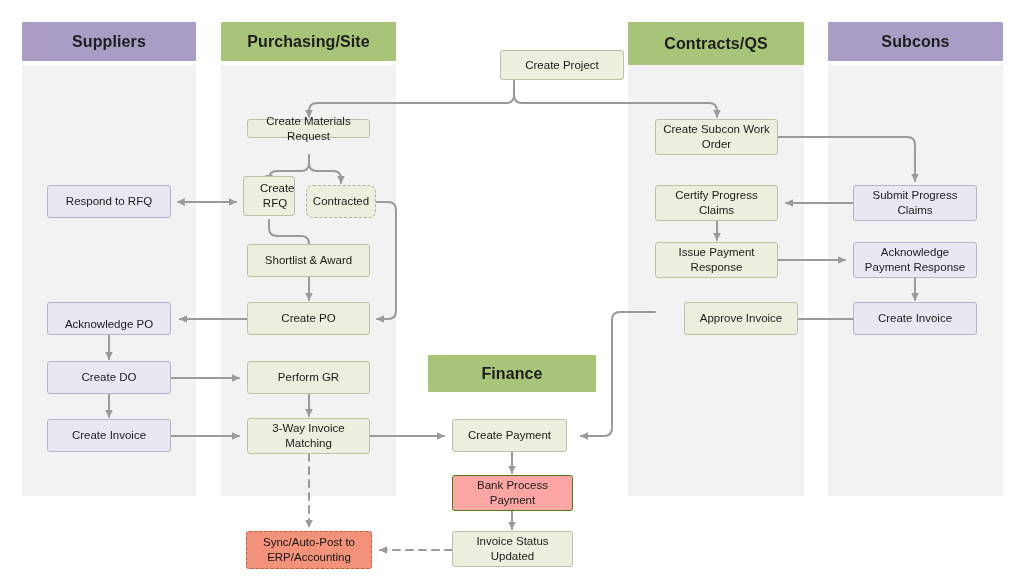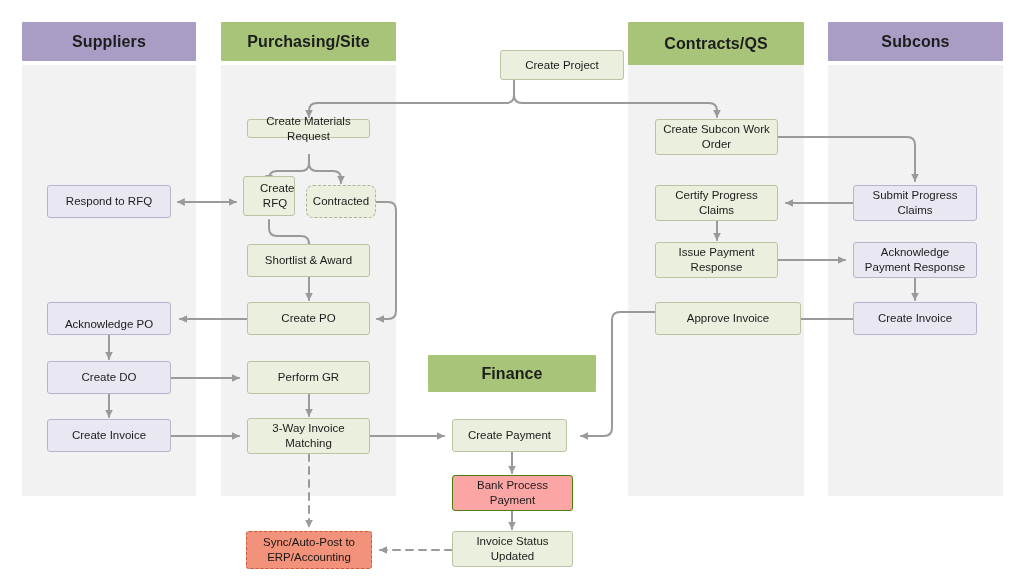--- a/index.html
+++ b/index.html
@@ -179,21 +179,21 @@
   </div>
 <div class="node purple" style="left:853px;top:242px;width:124px;height:36px;">
     <span>Acknowledge Payment Response</span>
   </div>
 <div class="node purple" style="left:47px;top:302px;width:124px;height:33px;align-items:flex-end;">
     <span>Acknowledge PO</span>
   </div>
 <div class="node green" style="left:247px;top:302px;width:123px;height:33px;">
     <span>Create PO</span>
   </div>
-<div class="node green" style="left:655px;top:302px;width:146px;height:33px;">
+<div class="node green" style="left:684px;top:302px;width:114px;height:33px;">
     <span>Approve Invoice</span>
   </div>
 <div class="node purple" style="left:853px;top:302px;width:124px;height:33px;">
     <span>Create Invoice</span>
   </div>
 <div class="node purple" style="left:47px;top:361px;width:124px;height:33px;">
     <span>Create DO</span>
   </div>
 <div class="node green" style="left:247px;top:361px;width:123px;height:33px;">
     <span>Perform GR</span>

